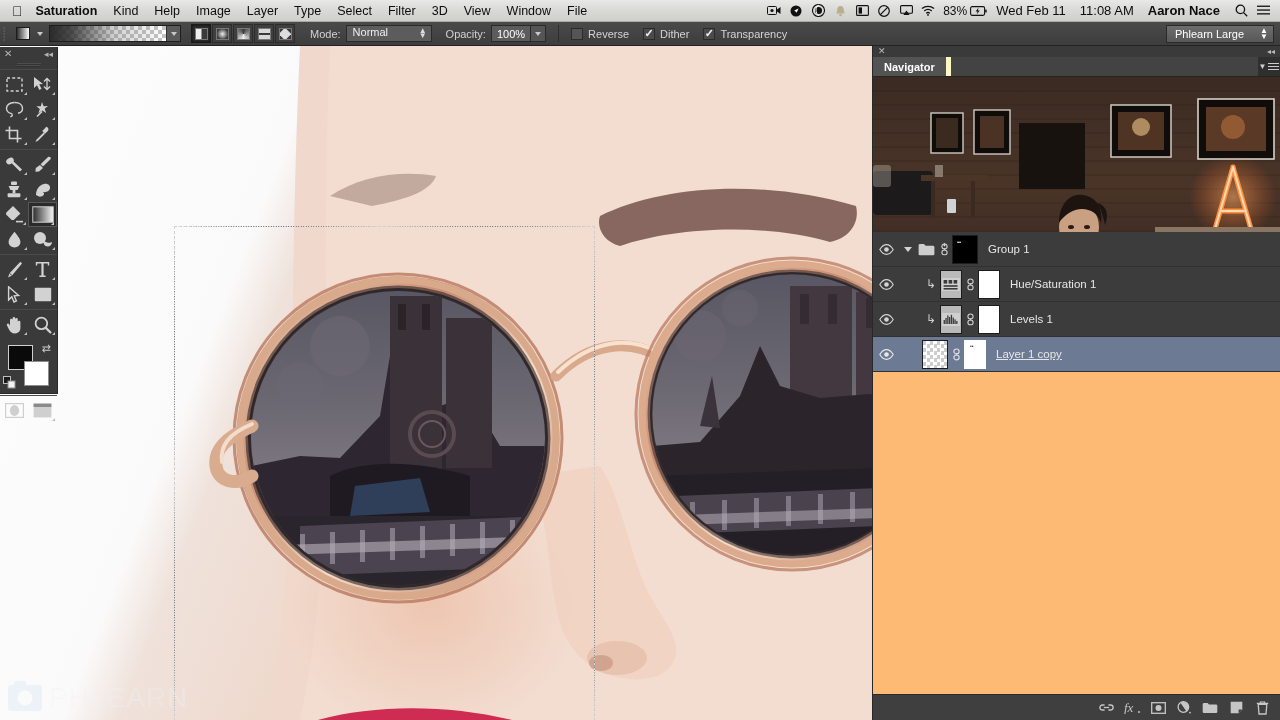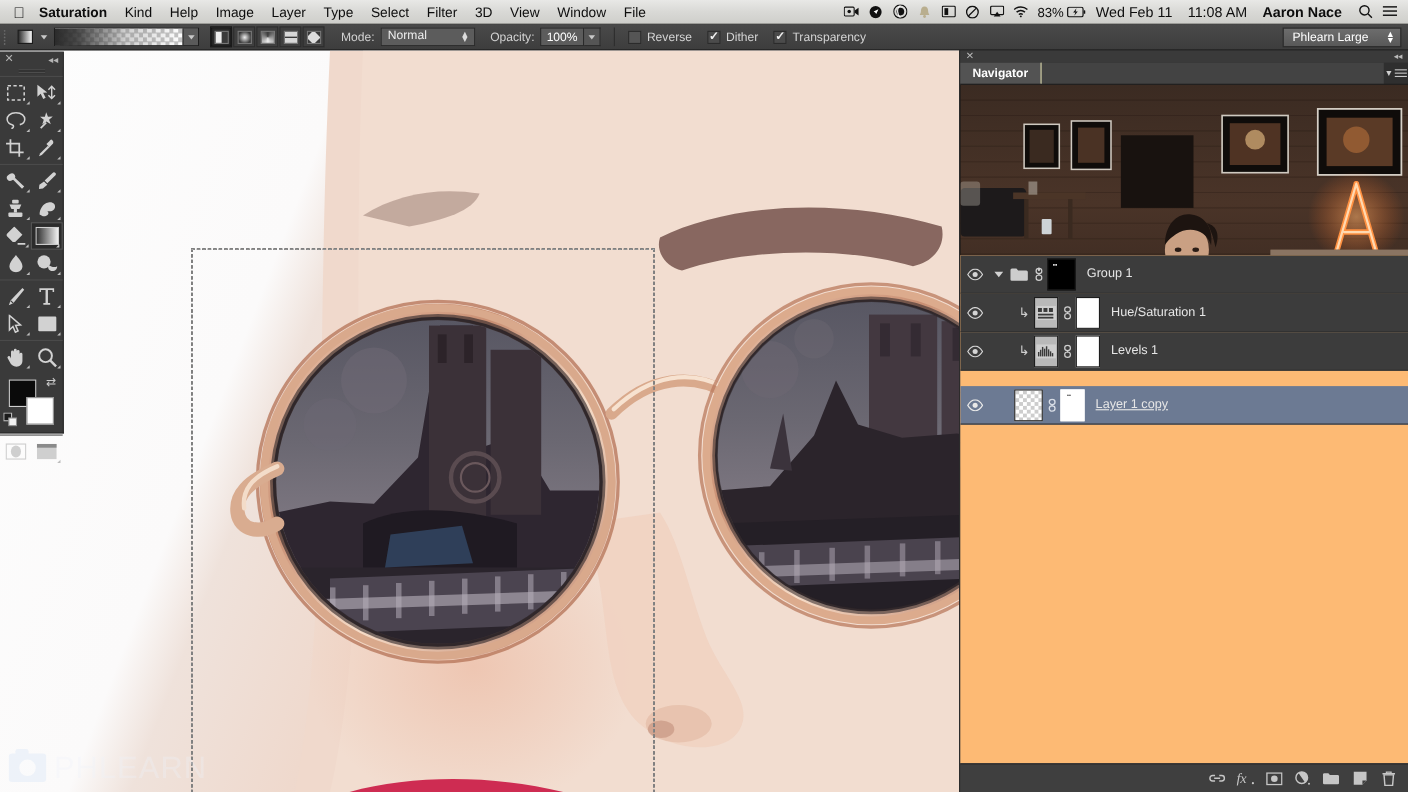--- a/index.html
+++ b/index.html
@@ -167,21 +167,21 @@
   }
   .dock-topbar { height: 11px; background:#3a3a3a; display:flex; align-items:center; justify-content:space-between; padding:0 5px;}
   .dock-topbar .x { color:#b9b9b9; font-size:9px; line-height:1;}
   .dock-topbar .cc { color:#b9b9b9; font-size:8px; line-height:1;}
   .panel-tabbar {
     height: 20px; background: #2f2f2f; display:flex; align-items:stretch;
     border-bottom:1px solid #252525;
   }
   .ptab {
     display:flex;align-items:center;padding:0 11px;font-size:11px;color:#a8a8a8;
-    background:#343434;border-right:1px solid #fef9c3;
+    background:#343434;border-right:5px solid #fef9c3;
   }
   .ptab.active { background:#535353; color:#fff; font-weight:bold;}
   .ptab-fill { flex:1; background:#434343;}
   .ptab-menu { width:22px; display:flex;align-items:center;justify-content:center;}
   .hamb { width:11px; }
   .hamb i { display:block;height:1px;background:#cbcbcb;margin:2px 0;}
 
   .navigator-view { width: 408px; height: 240px; position:relative; overflow:hidden; background:#15110e;}
   .zoombar {
     height: 20px; background:#434343; display:flex;align-items:center;
@@ -224,21 +224,21 @@
   .val-field {
     height:17px;background:#2f2f2f;border:1px solid #242424;color:#f2f2f2;font-size:11px;
     display:flex;align-items:center;justify-content:center;width:40px;
   }
   .val-step { width:15px;height:17px;background:#585858;border:1px solid #2a2a2a;border-left:none;display:flex;align-items:center;justify-content:center;}
   .lock-ico { width:23px;height:18px;display:flex;align-items:center;justify-content:center;}
   .layer-row {
     height: 35px; display:flex; align-items:center;
     border-bottom:1px solid #313131; background:#3c3c3c; position:relative;
   }
-  .layer-row.selected { background:#6c7a93;margin-top:14px; }
+  .layer-row.selected { background:#6c7a93; }
   .eye-cell { width: 27px; display:flex;align-items:center;justify-content:center;}
   .indent { width: 22px; }
   .disclosure { width:16px;display:flex;align-items:center;justify-content:center;}
   .tri-d { width:0;height:0;border-top:5px solid #d2d2d2;border-left:4px solid transparent;border-right:4px solid transparent;}
   .clip-ico { width:18px;display:flex;align-items:center;justify-content:center;color:#cfcfcf;font-size:12px;}
   .thumb {
     width: 22px; height: 29px; border:1px solid #1d1d1d; background:#fff;
     display:flex;align-items:center;justify-content:center; overflow:hidden; position:relative;
   }
   .thumb.wide { width: 26px; }

